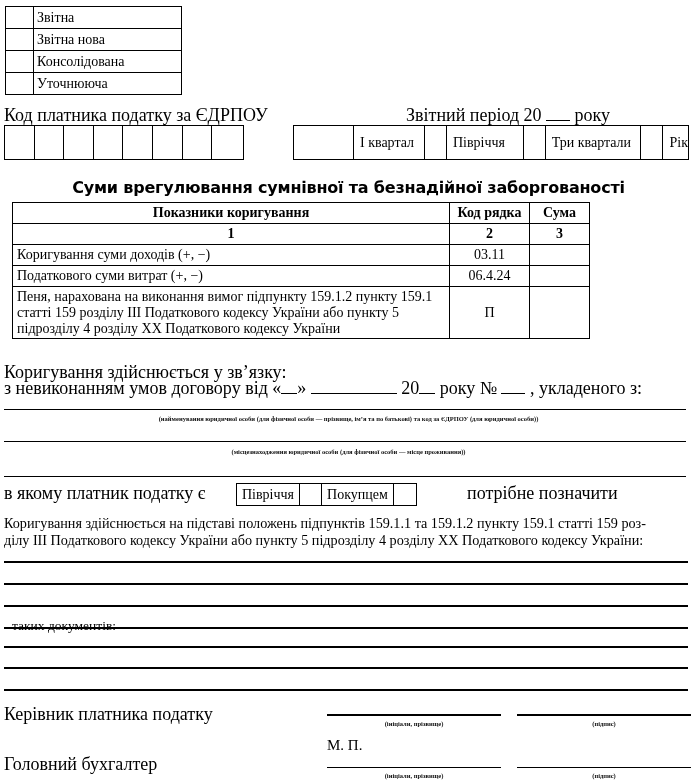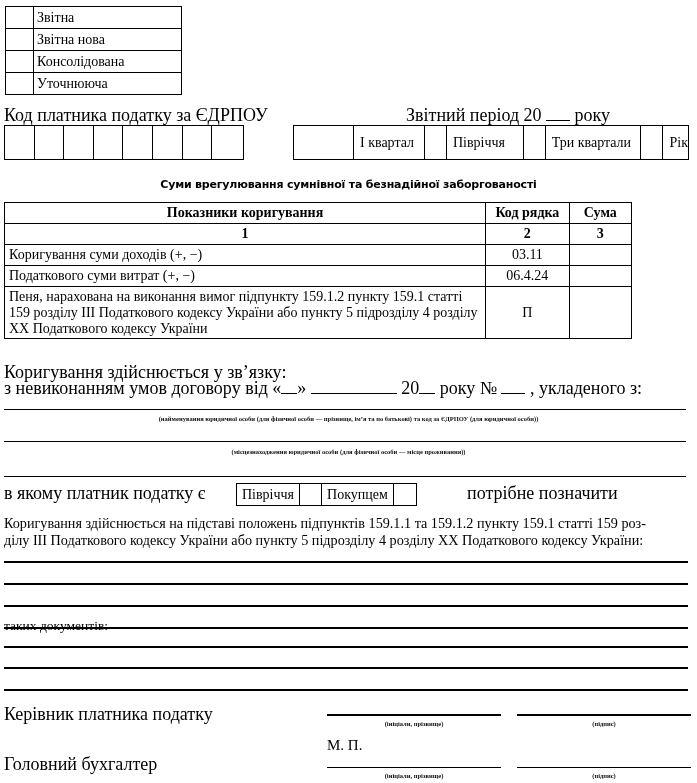--- a/index.html
+++ b/index.html
@@ -16,24 +16,24 @@
   
   .edr-row { position: absolute; left: 4px; top: 125px; display: flex; border: 1px solid #000; height: 35px; }
   .edr-row .cell { width: 29.6px; border-right: 1px solid #000; height: 100%; }
   .edr-row .cell:last-child { border-right: none; }
   .period-row { position: absolute; left: 293px; top: 125px; height: 35px; width: 396px; display: flex; border: 1px solid #000; padding-left: 38px; }
   .period-row .chk { width: 23px; border-right: 1px solid #000; }
   .period-row .lbl { border-right: 1px solid #000; display: flex; align-items: center; padding-left: 6px; font-size: 14px; }
   .period-row .lbl:last-child { border-right: none; }
   .title {
     position: absolute; left: 0; width: 697px; top: 178px; text-align: center;
-    font-family: "DejaVu Sans", "Liberation Sans", sans-serif; font-weight: bold; font-size: 11px; letter-spacing: -0.2px;
+    font-family: "DejaVu Sans", "Liberation Sans", sans-serif; font-weight: bold; font-size: 16px; letter-spacing: -0.2px;
   }
   
-  .main-table { position: absolute; left: 4px; top: 202px; border-collapse: collapse; width: 628px; }
+  .main-table { position: absolute; left: 12px; top: 202px; border-collapse: collapse; width: 578px; }
   .main-table td { border: 1px solid #000; font-size: 14px; padding: 1px 4px; vertical-align: middle; }
   .main-table .hdr td { font-weight: bold; text-align: center; height: 21px; font-family: "Liberation Sans Narrow", "Liberation Serif", serif; }
   .main-table .c1 { width: 533px; }
   .main-table .c2 { width: 88px; text-align: center; }
   .main-table .c3 { width: 65px; text-align: center; }
   .main-table .row td { height: 21px; }
   .main-table .row-tall td { height: 52px; line-height: 16px; }
   .txt { position: absolute; font-size: 18px; white-space: nowrap; }
   .hline { position: absolute; height: 0; border-top: 1px solid #000; }
   .hline.thick { border-top: 2px solid #000; }
@@ -154,21 +154,21 @@
 <div class="txt" style="left:467px; top:483px;">потрібне позначити</div>
 
 <div class="txt" style="left:4px; top:515px; font-size:14.2px;">Коригування здійснюється на підставі положень підпунктів 159.1.1 та 159.1.2 пункту 159.1 статті 159 роз-</div>
 <div class="txt" style="left:4px; top:532px; font-size:14.2px;">ділу ІІІ Податкового кодексу України або пункту 5 підрозділу 4 розділу ХХ Податкового кодексу України:</div>
 
 <div class="hline thick" style="left:4px; width:684px; top:561px;"></div>
 <div class="hline thick" style="left:4px; width:684px; top:583px;"></div>
 <div class="hline thick" style="left:4px; width:684px; top:605px;"></div>
 <div class="hline thick" style="left:4px; width:684px; top:627px;"></div>
 
-<div class="txt" style="left:4px; top:618px; font-size:13.5px;">таких документів:</div>
+<div class="txt" style="left:12px; top:618px; font-size:13.5px;">таких документів:</div>
 
 <div class="hline thick" style="left:4px; width:684px; top:646px;"></div>
 <div class="hline thick" style="left:4px; width:684px; top:667px;"></div>
 <div class="hline thick" style="left:4px; width:684px; top:689px;"></div>
 
 <div class="txt" style="left:4px; top:704px;">Керівник платника податку</div>
 <div class="hline thick" style="left:327px; width:174px; top:714px;"></div>
 <div class="tiny" style="left:327px; width:174px; top:720px;">(ініціали, прізвище)</div>
 <div class="hline thick" style="left:517px; width:174px; top:714px;"></div>
 <div class="tiny" style="left:517px; width:174px; top:720px;">(підпис)</div>

